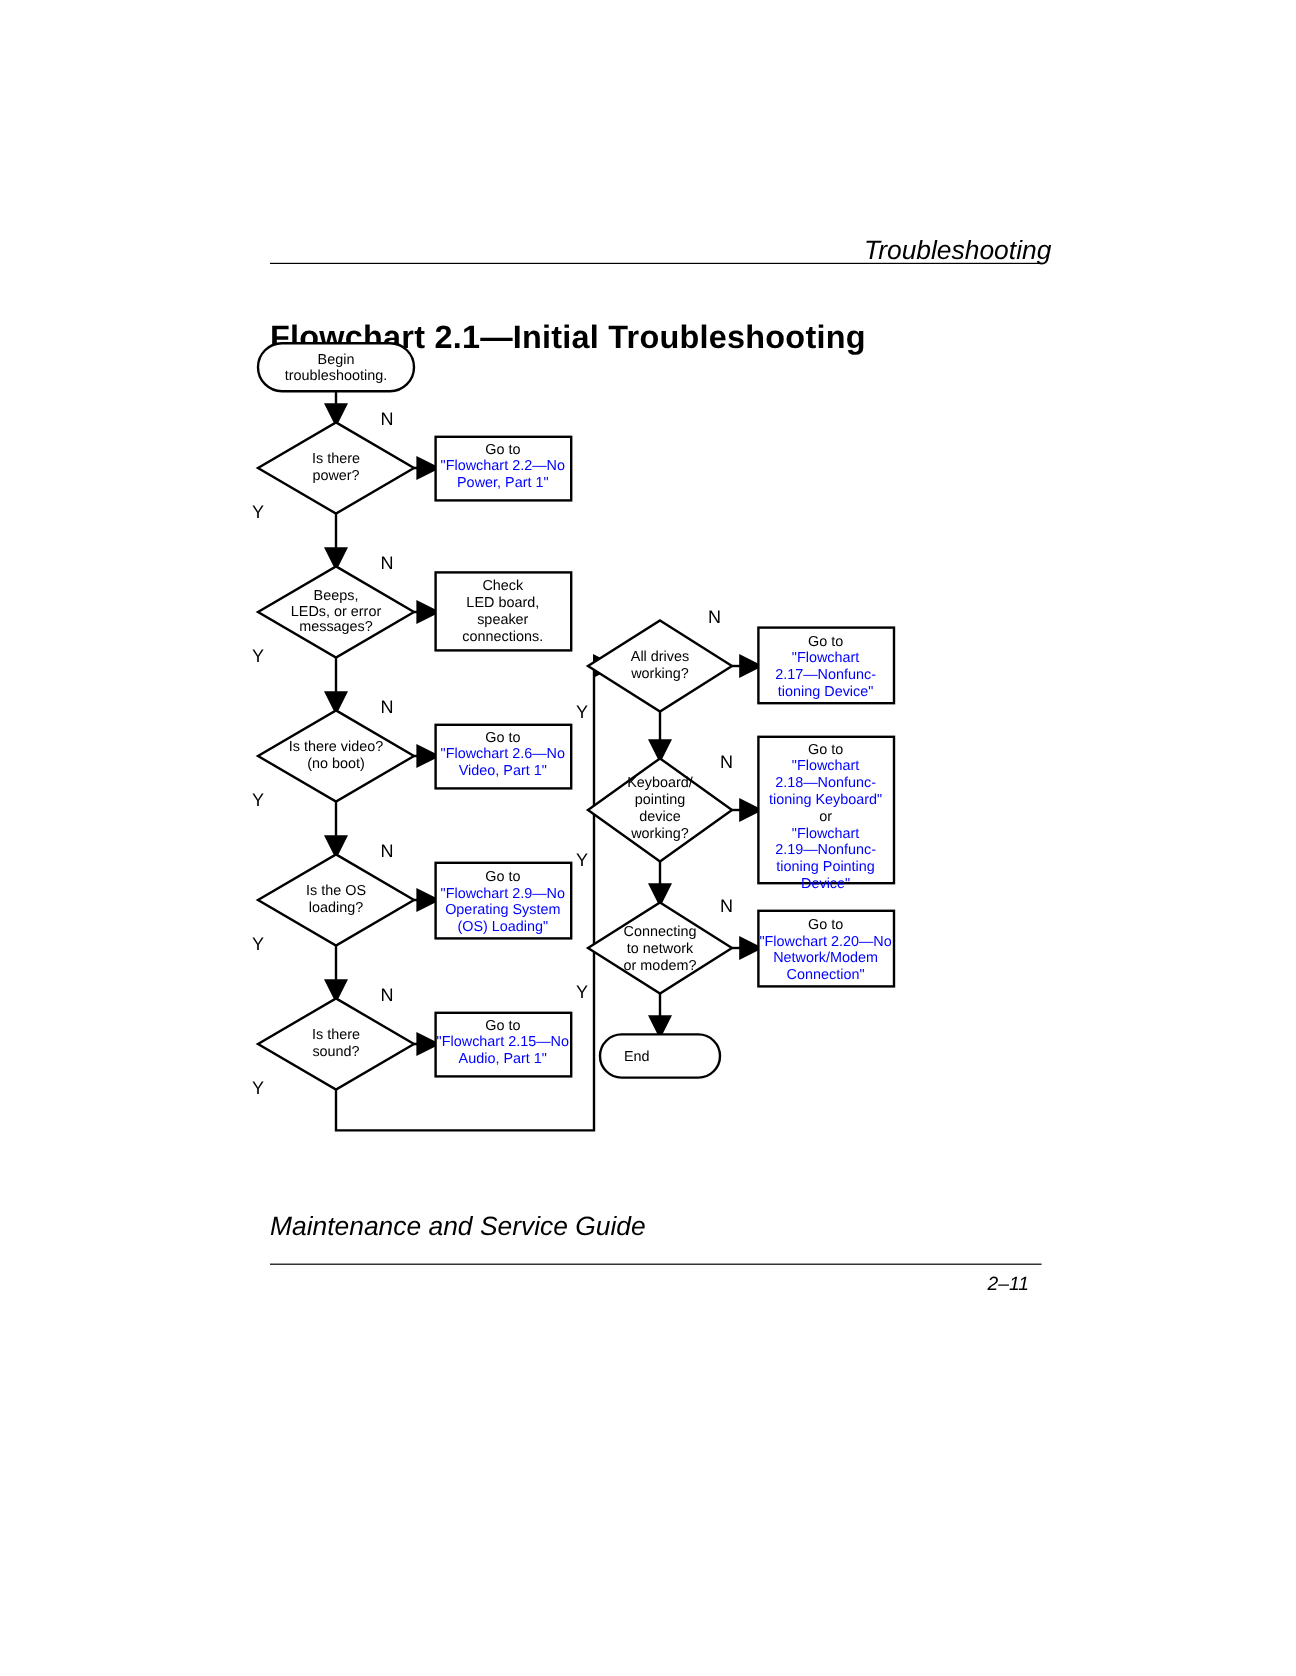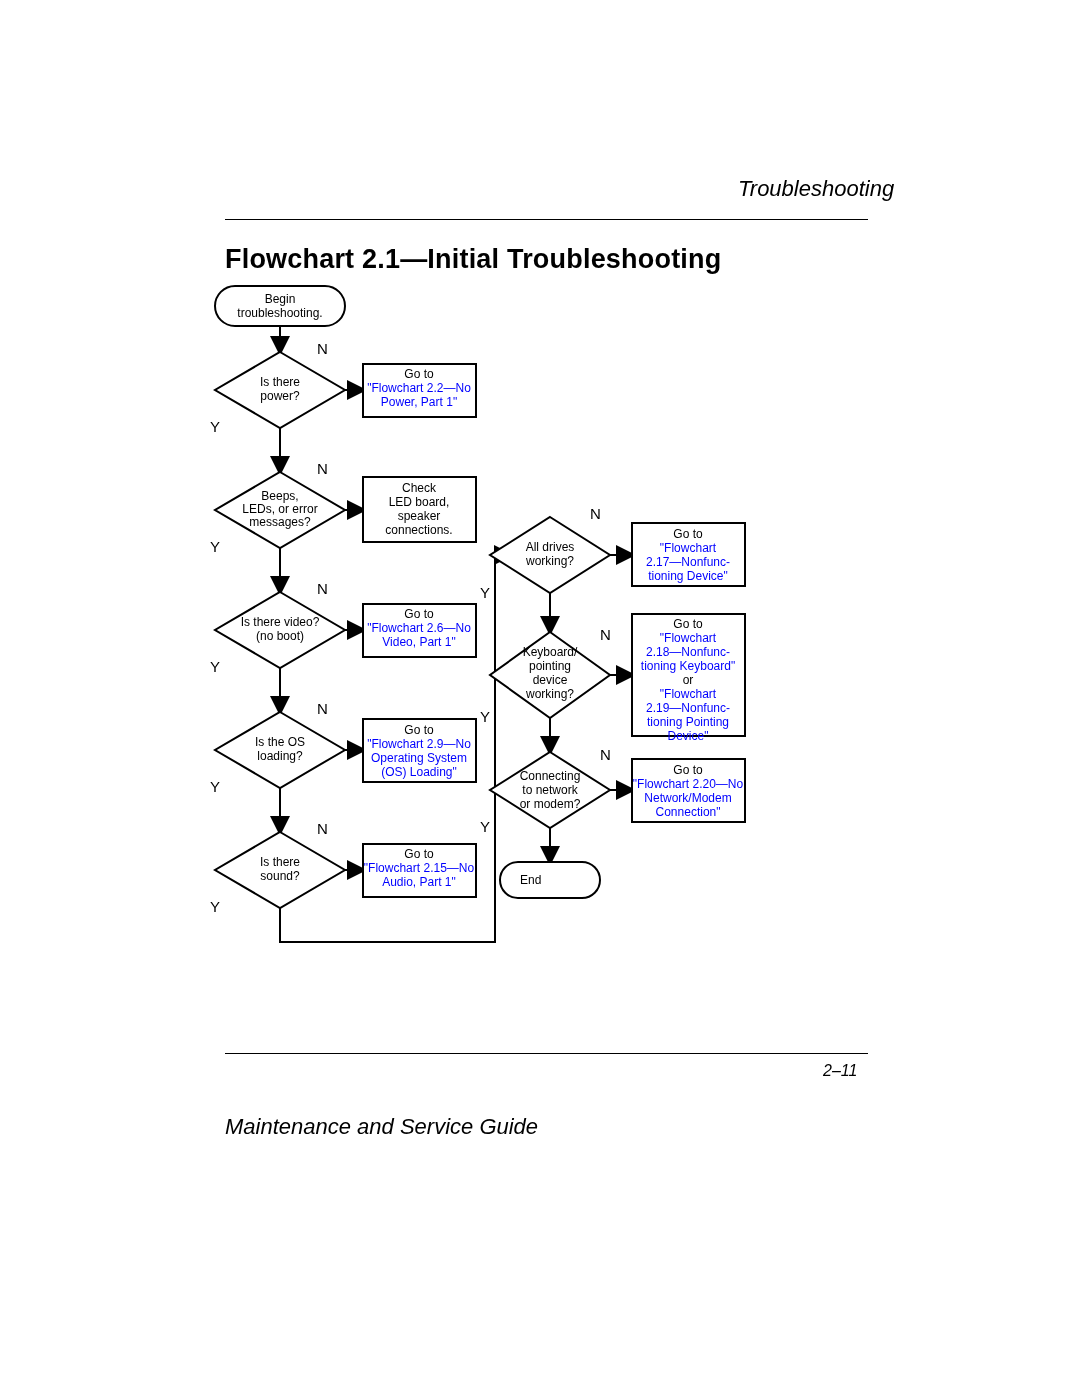--- a/index.html
+++ b/index.html
@@ -15,23 +15,23 @@
   .med{font-size:15px;}
   .link{fill:#0000ff;}
   .shape{fill:#fff;stroke:#000;stroke-width:2;}
   .line{stroke:#000;stroke-width:2;fill:none;}
   .arrowhead{fill:#000;}
 </style>
 </head>
 <body>
 
 <div class="hr" style="left:225px;top:219px;width:643px;"></div>
-<div class="header-text" style="left:720px;top:176px;margin-left:18px;">Troubleshooting</div>
+<div class="header-text" style="left:720px;top:196px;">Troubleshooting</div>
 
-<div class="title" style="left:225px;top:244px;">Flowchart 2.1—Initial Troubleshooting</div>
+<div class="title" style="left:225px;top:266px;">Flowchart 2.1—Initial Troubleshooting</div>
 
 <svg class="flow" width="680" height="720" viewBox="0 0 680 720">
   <defs>
     <marker id="ah" markerWidth="10" markerHeight="10" refX="8" refY="5" orient="auto">
       <path d="M0,0 L10,5 L0,10 z" class="arrowhead"></path>
     </marker>
   </defs>
 
   <rect class="shape" x="15" y="4" rx="20" ry="20" width="130" height="40"></rect>
   <text class="txt small" text-anchor="middle" x="80" y="21">Begin</text>
@@ -156,14 +156,14 @@
   <text class="txt small link" text-anchor="middle" x="488" y="506">"Flowchart 2.20—No</text>
   <text class="txt small link" text-anchor="middle" x="488" y="520">Network/Modem</text>
   <text class="txt small link" text-anchor="middle" x="488" y="534">Connection"</text>
 
   <rect class="shape" x="300" y="580" rx="18" ry="18" width="100" height="36"></rect>
   <text class="txt small" x="320" y="602">End</text>
 
 </svg>
 
 <div class="hr" style="left:225px;top:1053px;width:643px;"></div>
-<div class="footer-left" style="left:225px;top:1114px;">Maintenance and Service Guide</div>
+<div class="footer-left" style="left:225px;top:1009px;">Maintenance and Service Guide</div>
 <div class="footer-right" style="left:823px;top:1062px;">2–11</div>
 
 </body></html>

